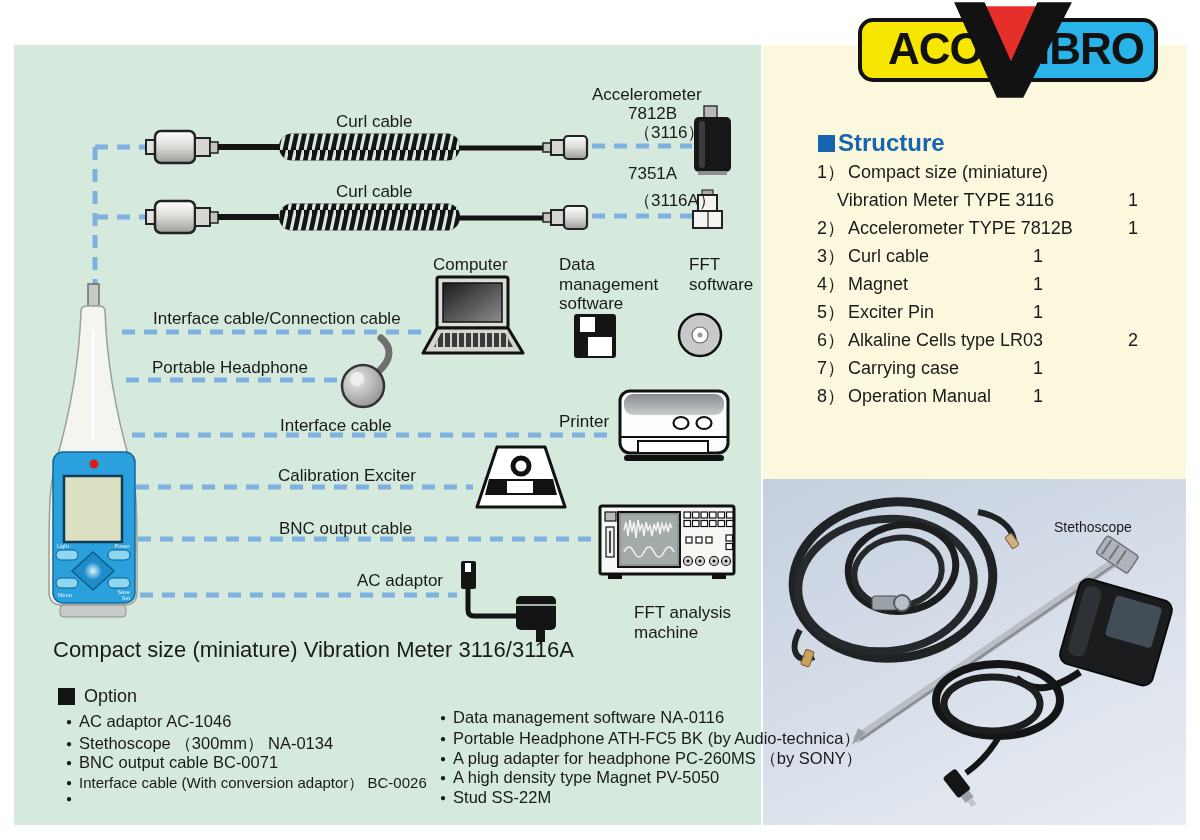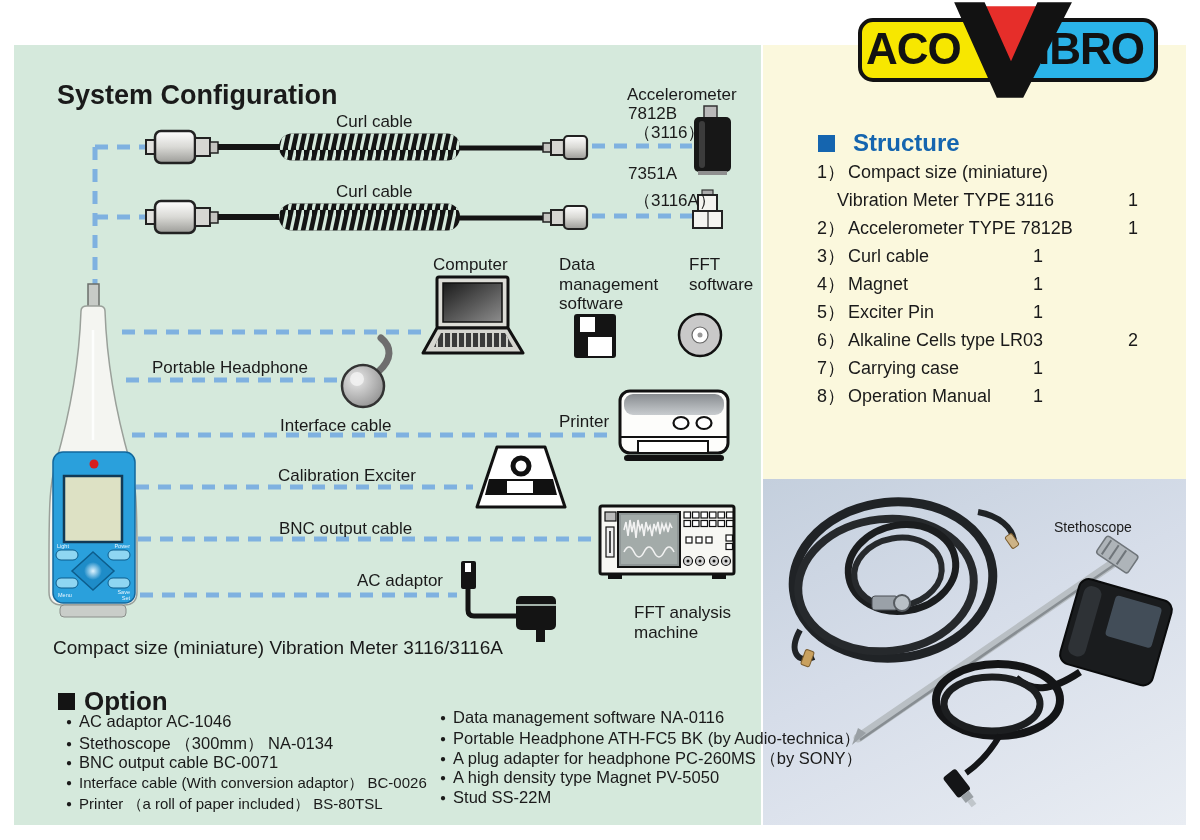--- a/index.html
+++ b/index.html
@@ -5,43 +5,43 @@
   html,body{margin:0;padding:0;background:#fff;}
   .page{position:relative;width:1200px;height:840px;background:#fff;overflow:hidden;
         font-family:"Liberation Sans",sans-serif;color:#1a1a1a;}
   .panel-green{position:absolute;left:14px;top:45px;width:747px;height:780px;background:#d5e9dc;}
   .panel-yellow{position:absolute;left:763px;top:45px;width:423px;height:434px;background:#fbf8dd;}
   .panel-photo{position:absolute;left:763px;top:479px;width:423px;height:346px;
         background:linear-gradient(155deg,#c4cfdd 0%,#d6dde9 45%,#e9edf3 100%);}
   .artwork{position:absolute;left:0;top:0;width:1200px;height:840px;z-index:2;pointer-events:none;}
   .lbl{position:absolute;z-index:3;font-size:17px;line-height:1.12;white-space:nowrap;}
   .title{position:absolute;left:57px;top:80px;z-index:3;font-size:27px;font-weight:bold;white-space:nowrap;}
-  .caption{position:absolute;left:53px;top:637px;z-index:3;font-size:19px;white-space:nowrap;}
+  .caption{position:absolute;left:53px;top:637px;z-index:3;font-size:22px;white-space:nowrap;}
   
   .logo{position:absolute;left:856px;top:6px;width:300px;height:90px;z-index:5;}
   .logo-box{position:absolute;top:12px;height:56px;border:4px solid #121212;border-radius:15px;
         font-weight:bold;font-size:44px;line-height:54px;color:#121212;letter-spacing:-1px;}
-  .logo-yellow{left:2px;width:148px;background:#f7e700;padding-left:4px;}
+  .logo-yellow{left:2px;width:148px;background:#f7e700;padding-left:26px;}
   .logo-blue{left:150px;width:134px;background:#2ab3e8;text-align:right;padding-right:10px;}
   .logo-v{position:absolute;left:88px;top:-4px;width:132px;height:96px;}
   
-  .st-head{position:absolute;left:818px;top:129px;z-index:3;display:flex;align-items:center;gap:18px;}
+  .st-head{position:absolute;left:818px;top:129px;z-index:3;display:flex;align-items:center;gap:3px;}
   .st-square{width:17px;height:17px;background:#1565af;}
   .st-title{font-size:24px;font-weight:bold;color:#1565af;}
   .st-list{position:absolute;left:817px;top:158px;width:372px;z-index:3;font-size:18px;}
   .st-row{position:relative;height:28px;line-height:28px;white-space:nowrap;}
   .st-num{display:inline-block;width:31px;}
   .st-indent{margin-left:20px;}
   .st-qty{position:absolute;top:0;}
   .st-qty.mid{left:216px;}
   .st-qty.far{left:311px;}
   
   .opt-head{position:absolute;left:58px;top:686px;z-index:3;display:flex;align-items:center;gap:9px;}
   .opt-square{width:17px;height:17px;background:#141414;}
-  .opt-title{font-size:26px;font-weight:bold;}
+  .opt-title{font-size:18px;font-weight:normal;}
   .opt-list{position:absolute;z-index:3;list-style:none;margin:0;padding:0;}
   .opt-left{left:66px;top:712px;}
   .opt-right{left:440px;top:708px;}
   .opt-item{display:flex;align-items:baseline;height:20.7px;font-size:16.5px;white-space:nowrap;}
   .opt-right .opt-item{height:20px;}
   .opt-item .dot{font-size:10px;margin-right:7px;position:relative;top:-2px;}
   .opt-sm{font-size:15px;}
   .photo-label{position:absolute;left:1054px;top:519px;z-index:3;font-size:14px;white-space:nowrap;}
   .multi-line div{line-height:19.5px;margin-left:17px;}
 </style>
@@ -312,42 +312,42 @@
     </div>
     <div class="logo-box logo-blue">
       <span>IBRO</span>
     </div>
     <svg class="logo-v" viewBox="0 0 130 94">
       <polygon points="28,4 104,4 66,66" fill="#e62e2a"></polygon>
       <polygon points="10,0 40,0 66,58 92,0 126,0 78,94 52,94" fill="#121212"></polygon>
     </svg>
   </div>
 
-  <div class="title">System Configuration</div>
 
   <div class="lbl" style="left:336px;top:112px">Curl cable</div>
   <div class="lbl" style="left:336px;top:182px">Curl cable</div>
 
-  <div class="lbl" style="left:627px;top:85px">Accelerometer</div>
+  <div class="lbl" style="left:592px;top:85px">Accelerometer</div>
   <div class="lbl" style="left:628px;top:104px">7812B</div>
   <div class="lbl" style="left:634px;top:123px">（3116）</div>
   <div class="lbl" style="left:628px;top:164px">7351A</div>
   <div class="lbl" style="left:634px;top:191px">（3116A）</div>
 
   <div class="lbl" style="left:433px;top:255px">Computer</div>
   <div class="lbl multi-line" style="left:542px;top:255px">
     <div>Data</div>
     <div>management</div>
     <div>software</div>
   </div>
   <div class="lbl multi-line" style="left:672px;top:255px">
     <div>FFT</div>
     <div>software</div>
   </div>
 
+  <div class="lbl" style="left:153px;top:309px">Interface cable/Connection cable</div>
   <div class="lbl" style="left:152px;top:358px">Portable Headphone</div>
   <div class="lbl" style="left:280px;top:416px">Interface cable</div>
   <div class="lbl" style="left:559px;top:412px">Printer</div>
   <div class="lbl" style="left:278px;top:466px">Calibration Exciter</div>
   <div class="lbl" style="left:279px;top:519px">BNC output cable</div>
   <div class="lbl multi-line" style="left:617px;top:603px">
     <div>FFT analysis</div>
     <div>machine</div>
   </div>
   <div class="lbl" style="left:357px;top:571px">AC adaptor</div>
@@ -412,21 +412,20 @@
     <li class="opt-item">
         <span class="dot">●</span>
         <span>BNC output cable BC-0071</span>
       </li>
     <li class="opt-item opt-sm">
         <span class="dot">●</span>
         <span>Interface cable (With conversion adaptor） BC-0026</span>
       </li>
     <li class="opt-item opt-sm">
         <span class="dot">●</span>
-        <span>Printer （a roll of paper included） BS-80TSL</span>
       </li>
   </ul>
   <ul class="opt-list opt-right">
     <li class="opt-item">
         <span class="dot">●</span>
         <span>Data management software NA-0116</span>
       </li>
     <li class="opt-item">
         <span class="dot">●</span>
         <span>Portable Headphone ATH-FC5 BK (by Audio-technica）</span>

